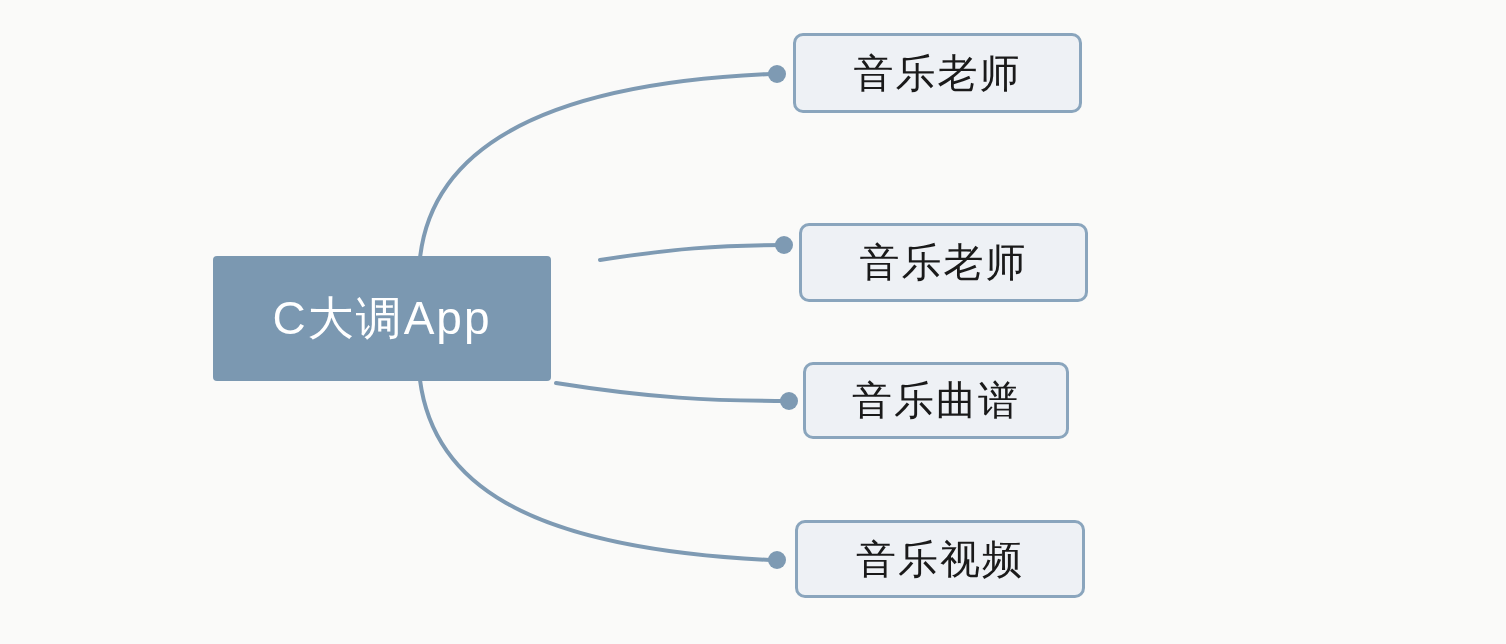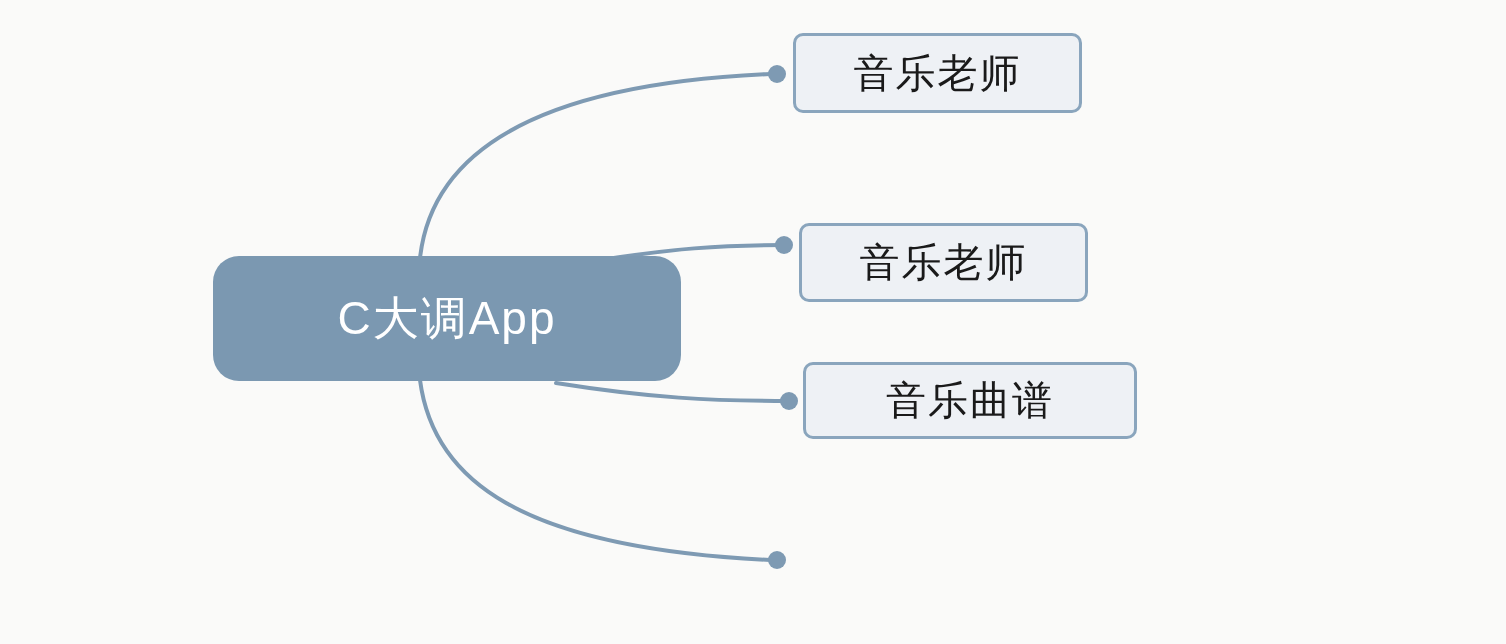--- a/index.html
+++ b/index.html
@@ -39,41 +39,41 @@
     display: flex;
     align-items: center;
     justify-content: center;
     box-sizing: border-box;
     cursor: default;
     white-space: nowrap;
   }
   .root-node {
     left: 213px;
     top: 256px;
-    width: 468px;
+    width: 338px;
     height: 125px;
     background: var(--root-fill, #7b98b1);
     color: var(--root-text, #ffffff);
-    border-radius: 26px;
+    border-radius: 4px;
     font-size: 46px;
     letter-spacing: 2px;
     font-weight: 400;
   }
   .child-node {
     background: var(--child-fill, #eef1f5);
     border: 3px solid var(--child-border, #8aa5bd);
     color: var(--child-text, #1a1a1a);
     border-radius: 10px;
     font-size: 40px;
     font-weight: 400;
     letter-spacing: 2px;
   }
   .child-1 { left: 793px; top: 33px;  width: 289px; height: 80px; }
   .child-2 { left: 799px; top: 207px; width: 289px; height: 79px; margin-top: 16px; }
-  .child-3 { left: 803px; top: 362px; width: 334px; height: 77px; }
+  .child-3 { left: 803px; top: 362px; width: 266px; height: 77px; }
   .child-4 { left: 795px; top: 520px; width: 290px; height: 78px; }
 </style>
 </head>
 <body>
 
 <div class="canvas">
 
   <svg class="connector-layer" viewBox="0 0 1506 644" xmlns="http://www.w3.org/2000/svg">
     <path d="M 420 258 C 432 150 540 84 770 74"></path>
     <path d="M 600 260 C 670 249 720 245 784 245"></path>
@@ -94,14 +94,17 @@
   </div>
 
   <div class="node child-node child-2">
     <span>音乐老师</span>
   </div>
 
   <div class="node child-node child-3">
     <span>音乐曲谱</span>
   </div>
 
+  <div class="node child-node child-4">
+    <span>音乐视频</span>
+  </div>
 
 </div>
 
 </body></html>

